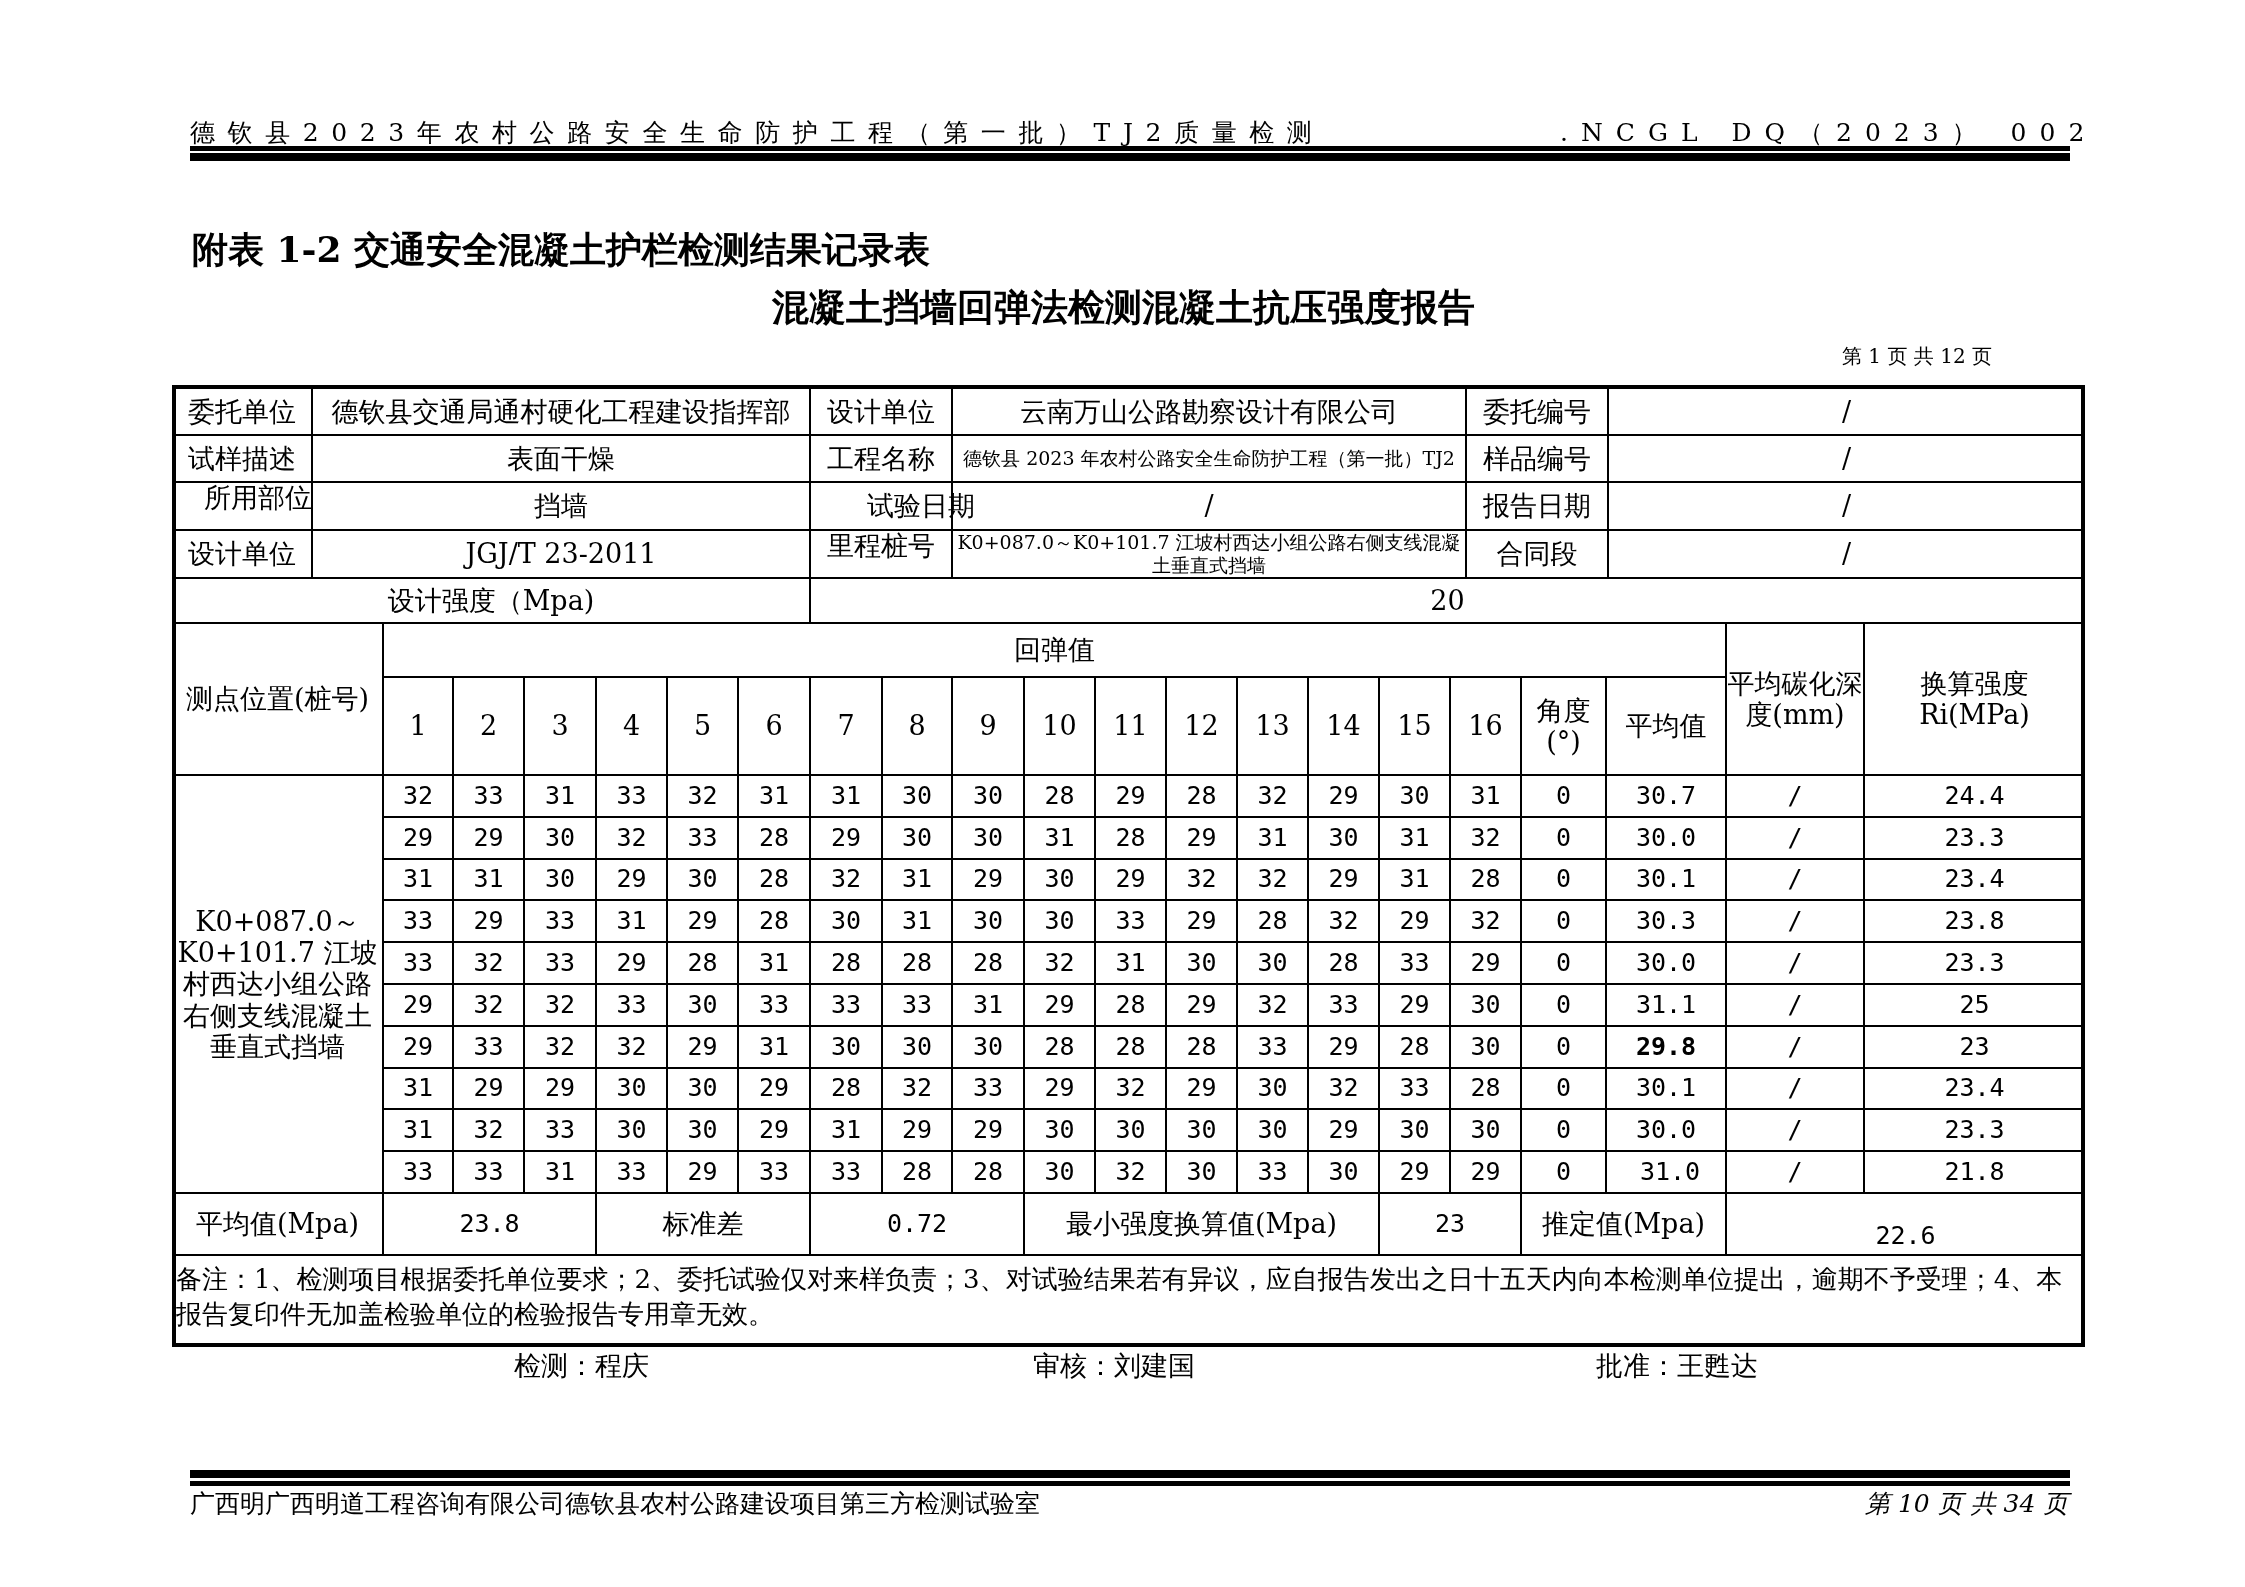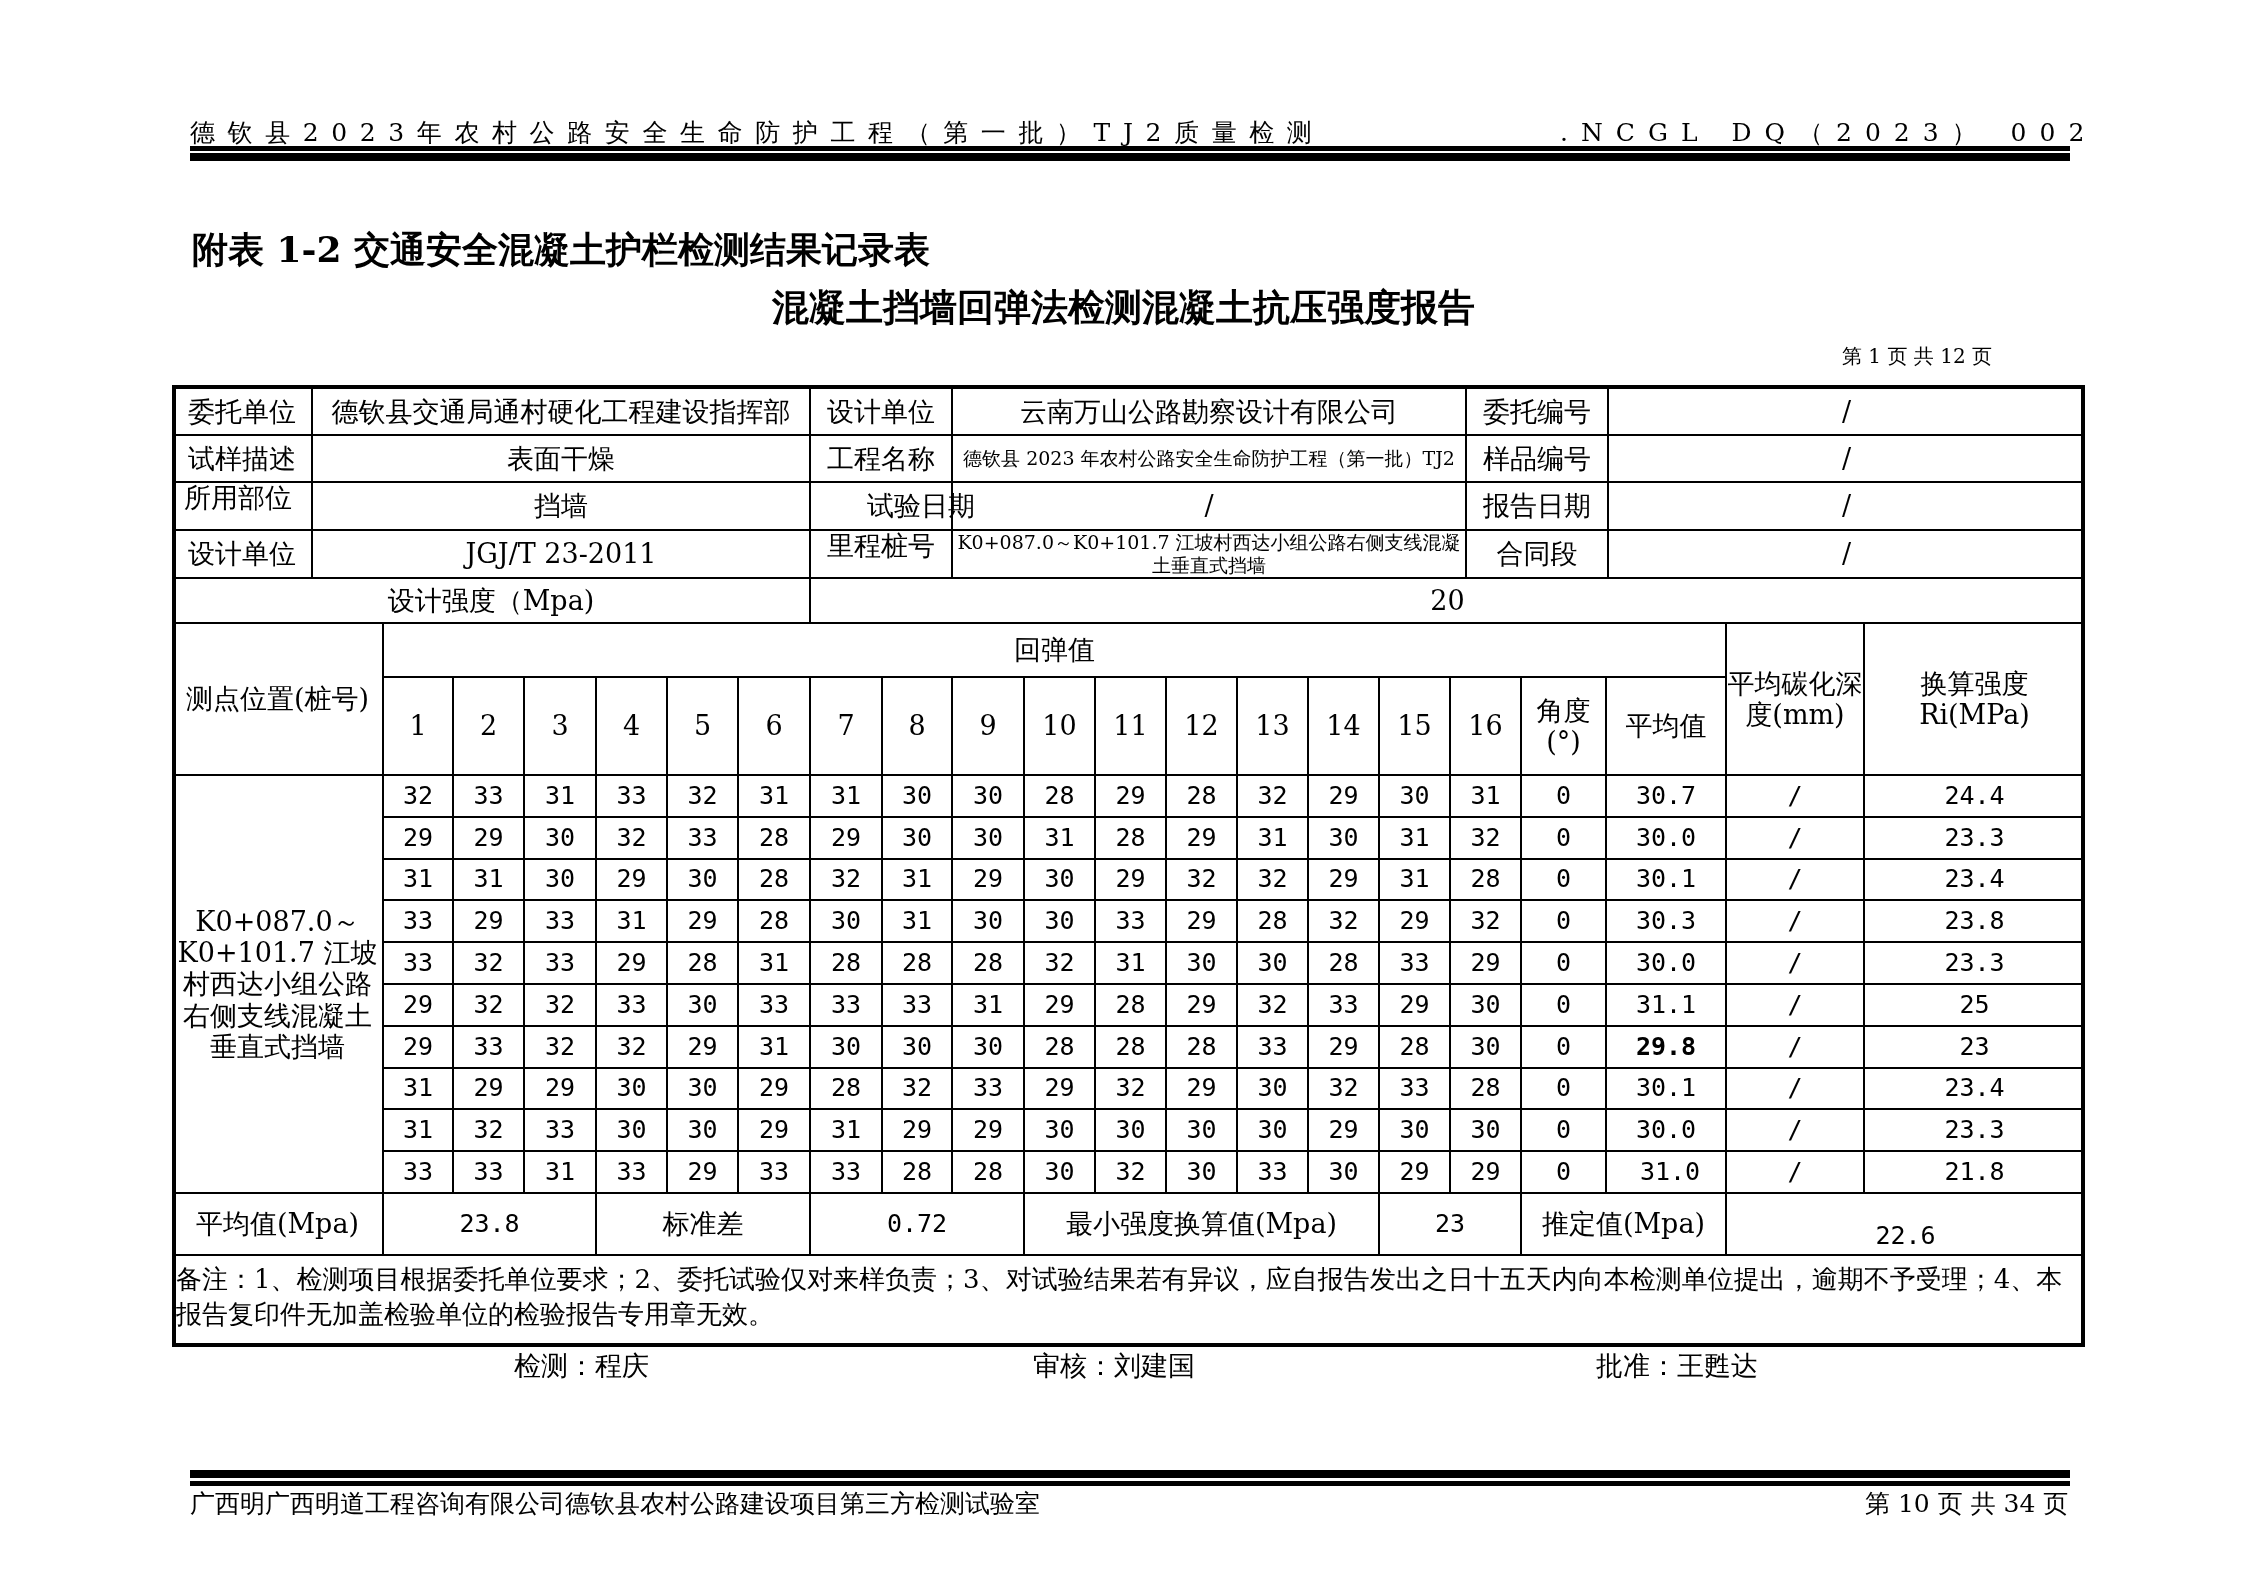--- a/index.html
+++ b/index.html
@@ -18,21 +18,21 @@
           text-align:center; font-size:27px; line-height:1.15; overflow:hidden; }
   .small { font-size:19px; line-height:1.2; }
   .num { font-family:"DejaVu Sans Mono","Liberation Mono",monospace; font-size:25px; }
   .hline { position:absolute; height:2px; background:#000; }
   .vline { position:absolute; width:2px; background:#000; }
   .tbl-frame { position:absolute; left:172px; top:385px; width:1913px; height:962px;
                border:4px solid #000; box-sizing:border-box; }
   .notes { position:absolute; left:176px; top:1262px; width:1905px; font-size:26px; line-height:35px; }
   .sig { position:absolute; top:1348px; font-size:27px; white-space:nowrap; }
   .footer-left { left:190px; top:1487px; font-size:25px; white-space:nowrap; }
-  .footer-right { left:1865px; top:1487px; font-size:25px; white-space:nowrap; }
+  .footer-right { left:1865px; top:1487px; font-size:25px; white-space:nowrap;font-style:italic; }
 </style>
 </head>
 <body>
 
 <div class="abs hdr-left">德钦县2023年农村公路安全生命防护工程（第一批）TJ2质量检测</div>
 <div class="abs hdr-right">.NCGL DQ（2023） 002</div>
 <div class="abs rule-thin" style="top:146px;"></div>
 <div class="abs rule-thick" style="top:153px;"></div>
 
 <div class="abs title1">附表 1-2 交通安全混凝土护栏检测结果记录表</div>
@@ -47,21 +47,21 @@
     <div class="cell" style="left: 952px; top: 388px; width: 514px; height: 47px;">云南万山公路勘察设计有限公司</div>
     <div class="cell" style="left: 1466px; top: 388px; width: 142px; height: 47px;">委托编号</div>
     <div class="cell" style="left: 1608px; top: 388px; width: 477px; height: 47px;">/</div>
     <div class="cell" style="left: 172px; top: 435px; width: 140px; height: 47px;">试样描述</div>
     <div class="cell" style="left: 312px; top: 435px; width: 498px; height: 47px;">表面干燥</div>
     <div class="cell" style="left: 810px; top: 435px; width: 142px; height: 47px;">工程名称</div>
     <div class="cell small" style="left: 952px; top: 435px; width: 514px; height: 47px;">德钦县 2023 年农村公路安全生命防护工程（第一批）TJ2</div>
     <div class="cell" style="left: 1466px; top: 435px; width: 142px; height: 47px;">样品编号</div>
     <div class="cell" style="left: 1608px; top: 435px; width: 477px; height: 47px;">/</div>
     <div class="hline" style="left: 172px; width: 1913px; top: 434px;"></div>
-    <div class="cell" style="left: 168px; top: 482px; width: 140px; height: 32px;">所用部位</div>
+    <div class="cell" style="left: 188px; top: 482px; width: 140px; height: 32px;">所用部位</div>
     <div class="cell" style="left: 312px; top: 482px; width: 498px; height: 48px;">挡墙</div>
     <div class="cell" style="left: 810px; top: 482px; width: 142px; height: 48px; margin-left: 40px;">试验日期</div>
     <div class="cell" style="left: 952px; top: 482px; width: 514px; height: 48px;">/</div>
     <div class="cell" style="left: 1466px; top: 482px; width: 142px; height: 48px;">报告日期</div>
     <div class="cell" style="left: 1608px; top: 482px; width: 477px; height: 48px;">/</div>
     <div class="hline" style="left: 172px; width: 1913px; top: 481px;"></div>
     <div class="cell" style="left: 172px; top: 530px; width: 140px; height: 48px;">设计单位</div>
     <div class="cell" style="left: 312px; top: 530px; width: 498px; height: 48px;">JGJ/T 23-2011</div>
     <div class="cell" style="left: 810px; top: 530px; width: 142px; height: 32px;">里程桩号</div>
     <div class="cell small" style="left: 952px; top: 530px; width: 514px; height: 48px;">K0+087.0～K0+101.7 江坡村西达小组公路右侧支线混凝土垂直式挡墙</div>

